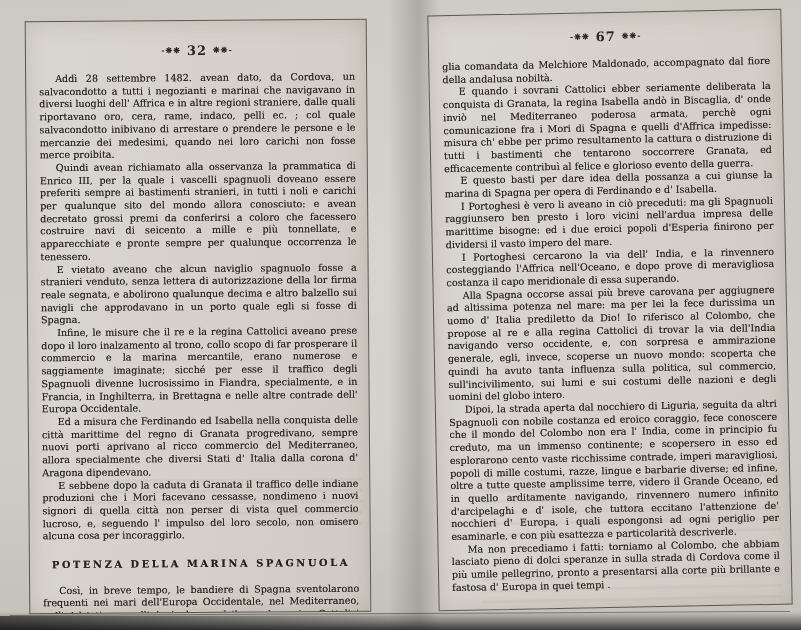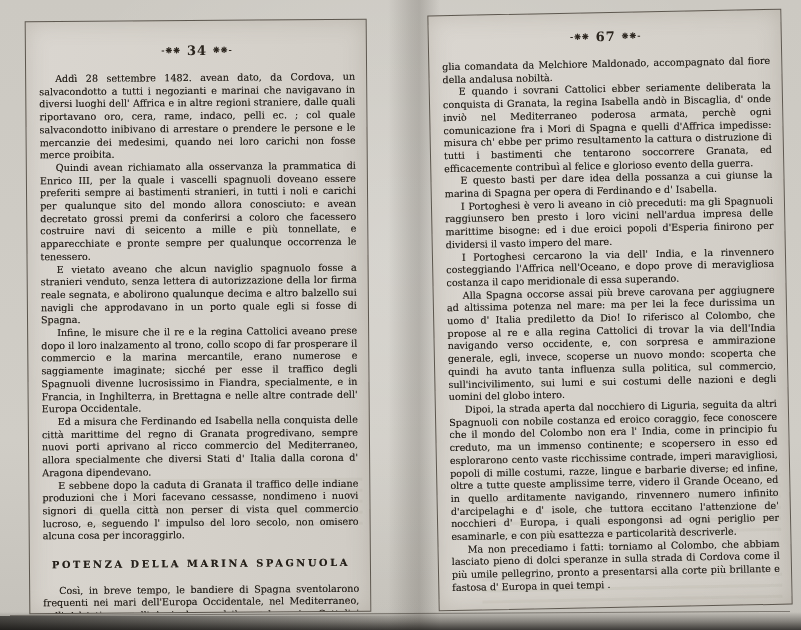--- a/index.html
+++ b/index.html
@@ -85,21 +85,21 @@
   .ghost-r2{left:30px;top:555px;width:300px;height:40px;}
 </style>
 </head>
 <body>
 
 <div class="gutter"></div>
 
 <div class="page page-left">
   <div class="page-inner">
     <div class="running-head">
-      <span class="ornament">-❋❋</span><span class="pagenum">34</span><span class="ornament">❋❋-</span>
+      <span class="ornament">-❋❋</span><span class="pagenum">32</span><span class="ornament">❋❋-</span>
     </div>
     <div class="body-text">
       <p class="para">Addì 28 settembre 1482. avean dato, da Cordova, un salvacondotto a tutti i negozianti e marinai che navigavano in diversi luoghi dell' Affrica e in altre regioni straniere, dalle quali riportavano oro, cera, rame, indaco, pelli ec. ; col quale salvacondotto inibivano di arrestare o prendere le persone e le mercanzie dei medesimi, quando nei loro carichi non fosse merce proibita.</p>
       <p class="para">Quindi avean richiamato alla osservanza la prammatica di Enrico III, per la quale i vascelli spagnuoli doveano essere preferiti sempre ai bastimenti stranieri, in tutti i noli e carichi per qualunque sito del mondo allora conosciuto: e avean decretato grossi premi da conferirsi a coloro che facessero costruire navi di seicento a mille e più tonnellate, e apparecchiate e pronte sempre per qualunque occorrenza le tenessero.</p>
       <p class="para">E vietato aveano che alcun naviglio spagnuolo fosse a stranieri venduto, senza lettera di autorizzazione della lor firma reale segnata, e abolirono qualunque decima e altro balzello sui navigli che approdavano in un porto quale egli si fosse di Spagna.</p>
       <p class="para">Infine, le misure che il re e la regina Cattolici aveano prese dopo il loro inalzamento al trono, collo scopo di far prosperare il commercio e la marina mercantile, erano numerose e saggiamente imaginate; sicché per esse il traffico degli Spagnuoli divenne lucrosissimo in Fiandra, specialmente, e in Francia, in Inghilterra, in Brettagna e nelle altre contrade dell' Europa Occidentale.</p>
       <p class="para">Ed a misura che Ferdinando ed Isabella nella conquista delle città marittime del regno di Granata progredivano, sempre nuovi porti aprivano al ricco commercio del Mediterraneo, allora specialmente che diversi Stati d' Italia dalla corona d' Aragona dipendevano.</p>
       <p class="para">E sebbene dopo la caduta di Granata il traffico delle indiane produzioni che i Mori facevano cessasse, nondimeno i nuovi signori di quella città non perser di vista quel commercio lucroso, e, seguendo l' impulso del loro secolo, non omisero alcuna cosa per incoraggirlo.</p>
       <p class="section-heading">POTENZA DELLA MARINA SPAGNUOLA</p>
       <p class="para">Così, in breve tempo, le bandiere di Spagna sventolarono frequenti nei mari dell'Europa Occidentale, nel Mediterraneo, nell' Adriatico e nell' Arcipelago; ed il re e la regina Cattolici furono in grado di armare potenti flotte per difendere, non che i lidi spagnuoli, quelli eziandio dei loro Stati d' Italia.</p>

